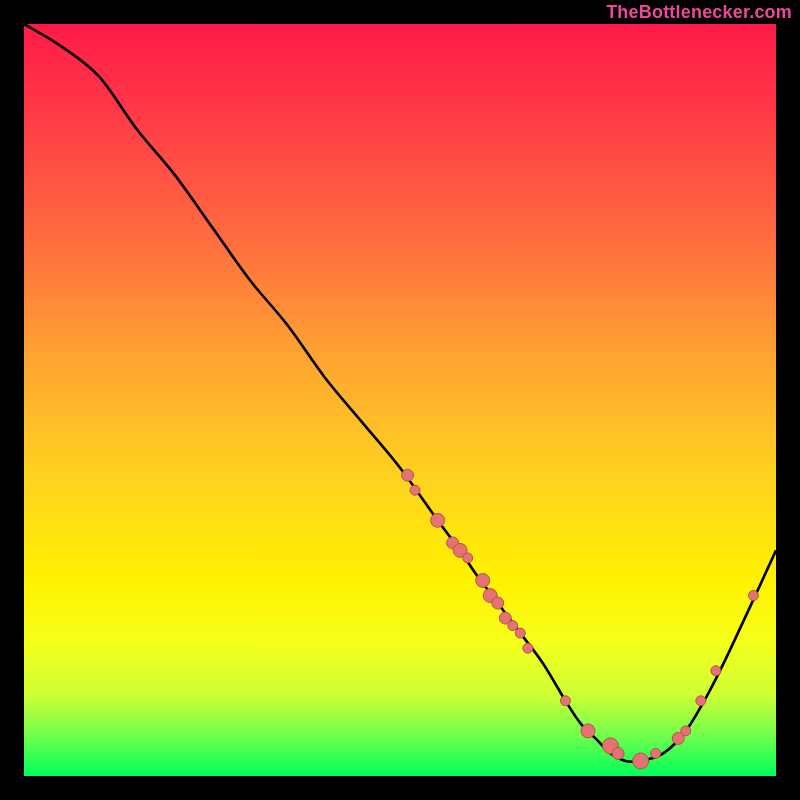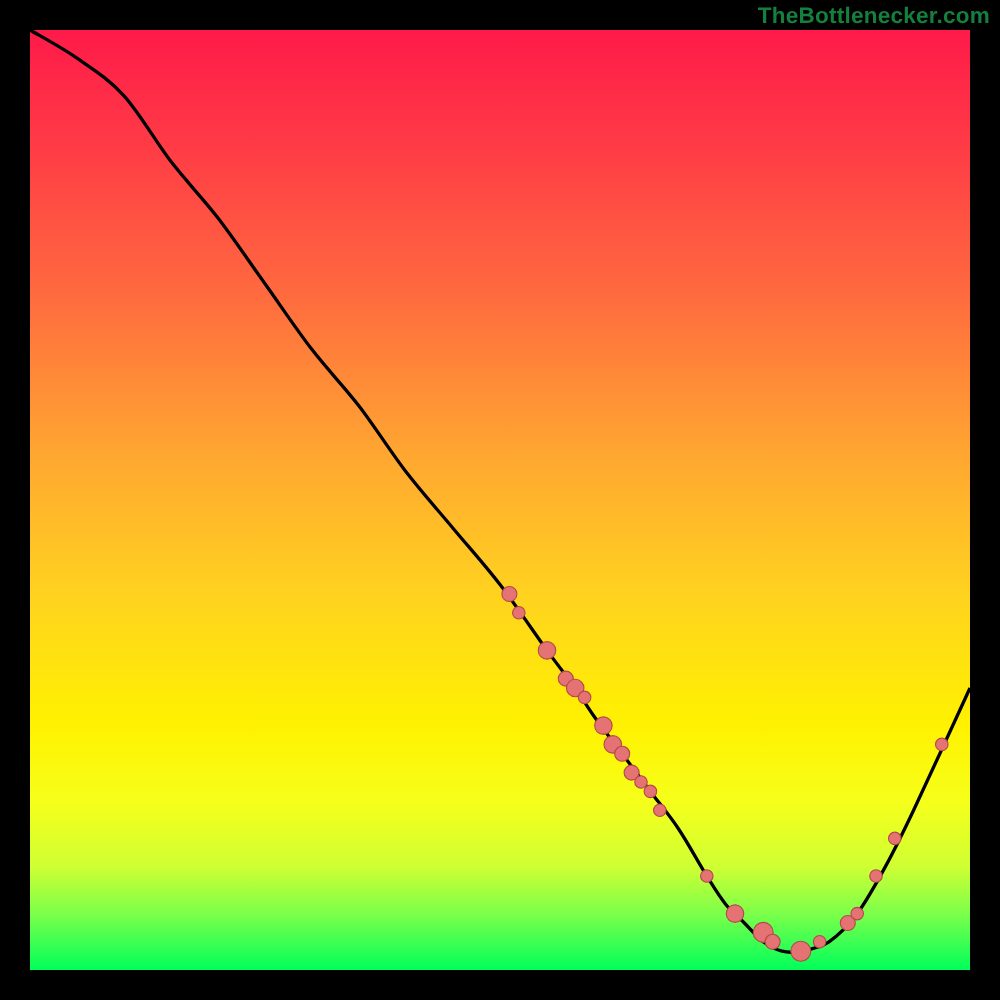--- a/index.html
+++ b/index.html
@@ -35,21 +35,21 @@
       #f6ff1a 82%,
       #cfff33 89%,
       #7cff4a 94%,
       #00ff5a 100%
     );
   }
   .attribution {
     position: absolute;
     top: 2px;
     right: 8px;
-    color: #15803d;
+    color: #ec4899;
     font-size: 18px;
     font-weight: 600;
     letter-spacing: 0.2px;
     user-select: none;
   }
   svg.curve {
     position: absolute;
     left: 0;
     top: 0;
     width: 752px;

